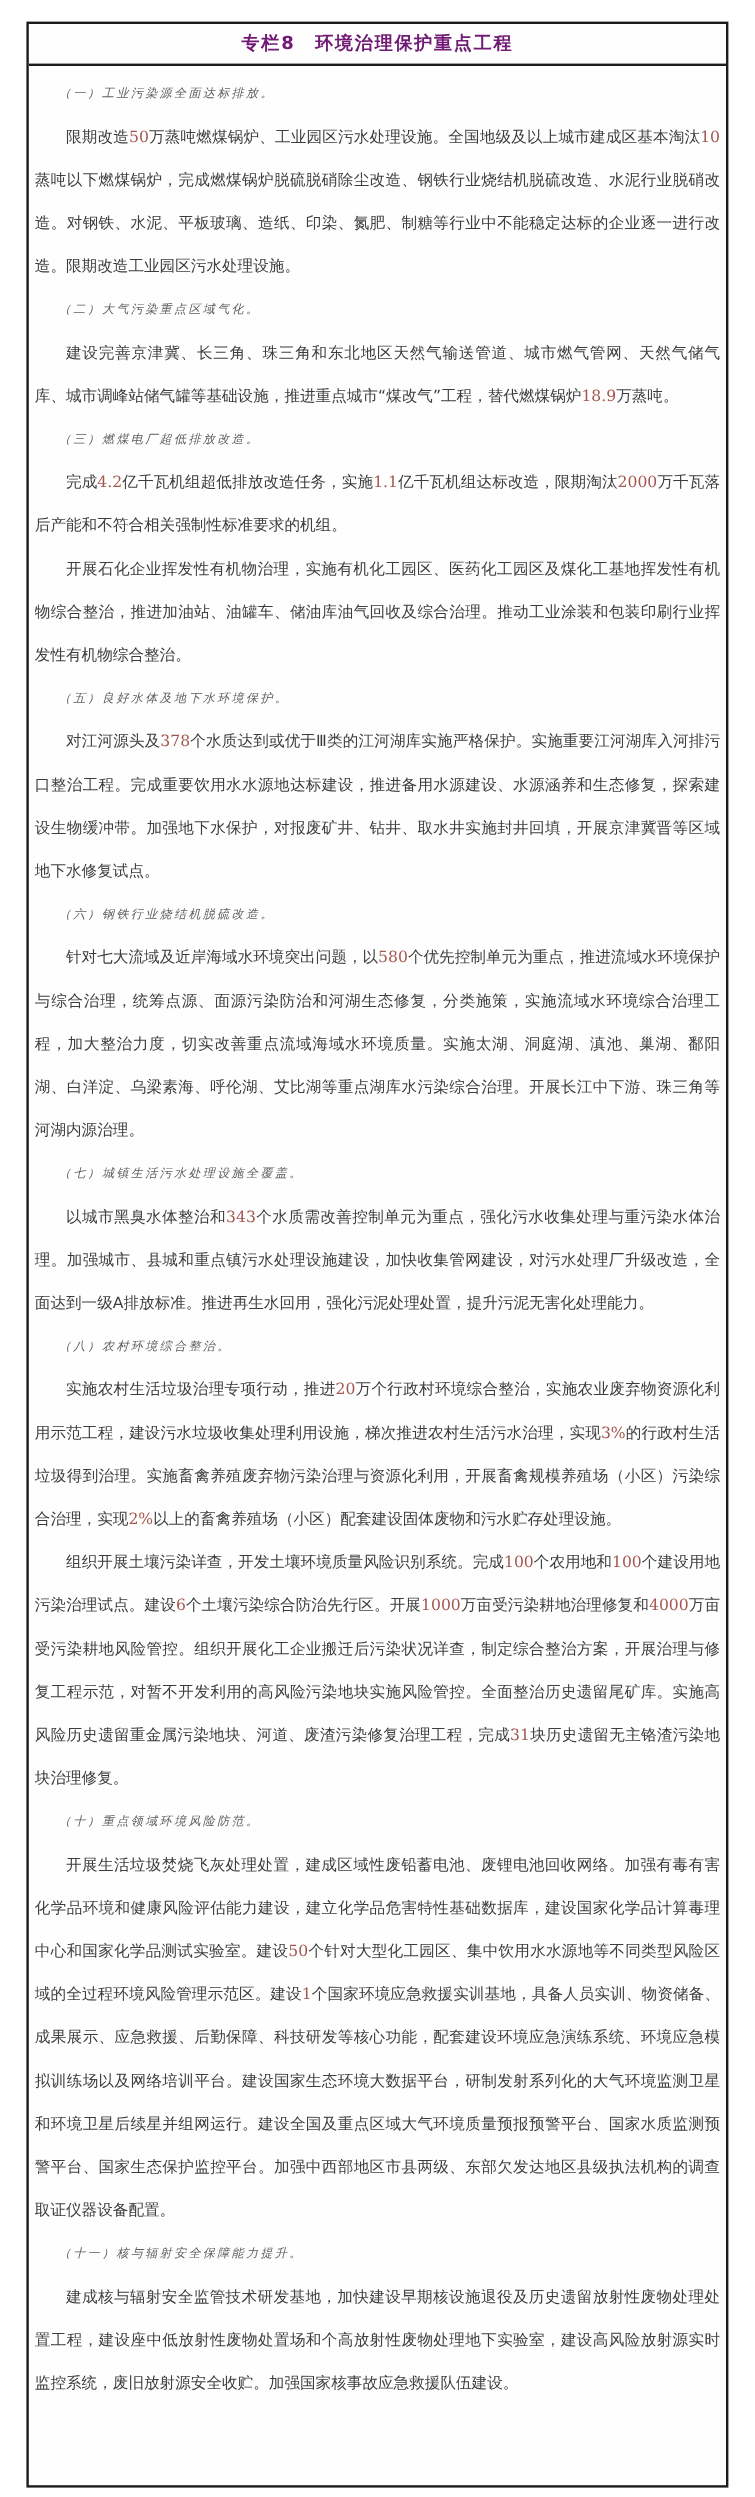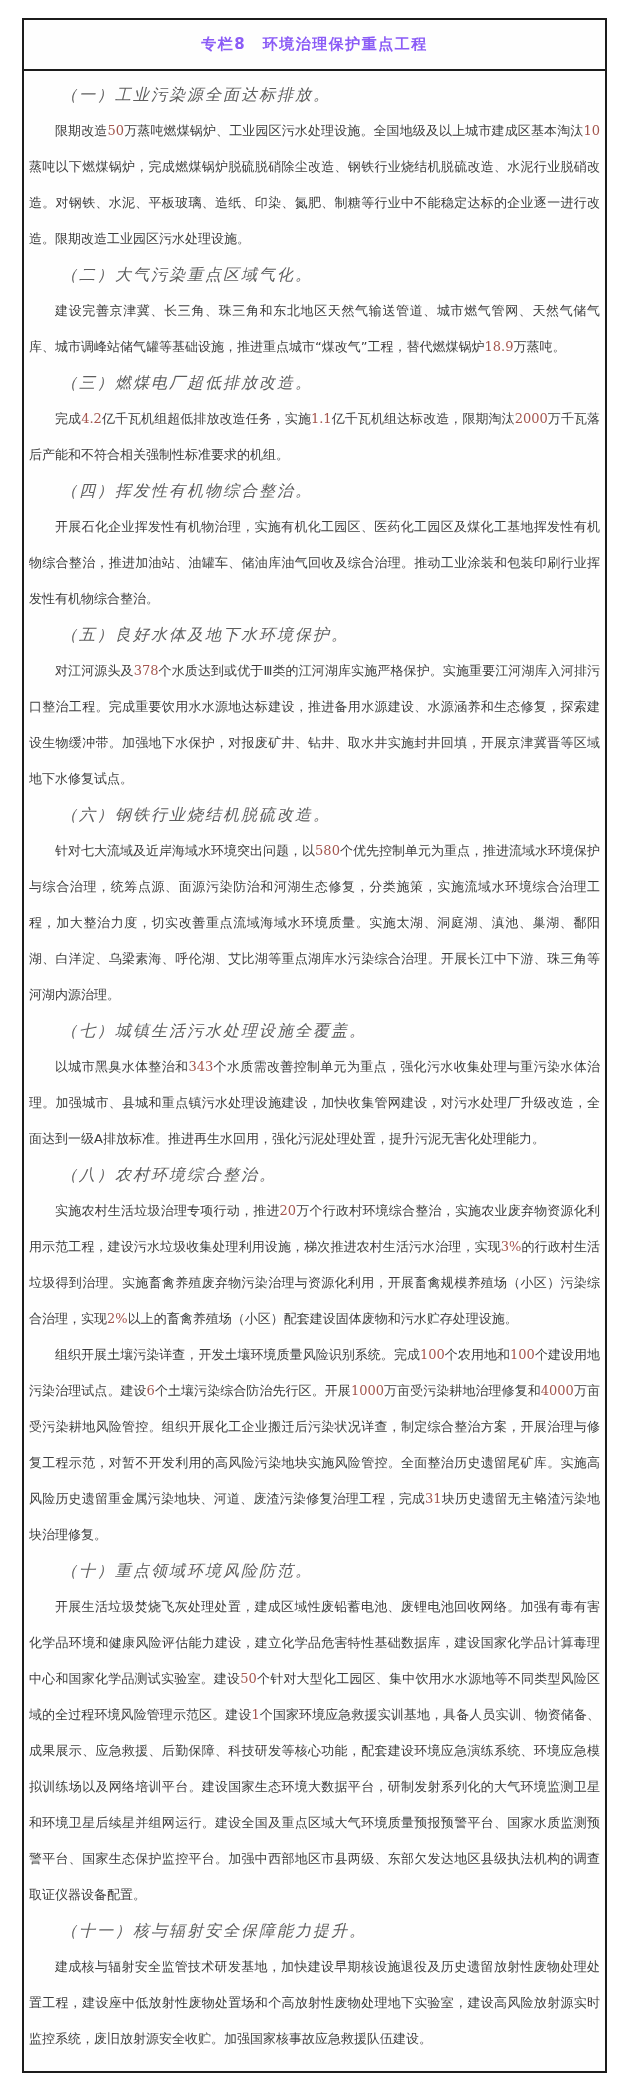--- a/index.html
+++ b/index.html
@@ -18,48 +18,48 @@
     left: 22px;
     top: 18px;
     width: 585px;
     height: 2055px;
     box-sizing: border-box;
     border: 2px solid #1c1c1c;
     background: #fefefe;
     overflow: hidden;
   }
   .title-row {
-    height: 51px;
+    height: 35px;
     box-sizing: border-box;
     border-bottom: 2px solid #1c1c1c;
     display: flex;
     align-items: center;
     justify-content: center;
     font-size: 15px;
     font-weight: bold;
-    color: #8b5cf6;
+    color: #701a75;
     letter-spacing: 1.5px;
   }
   .body-area {
     padding: 6px 5px 0 5px;
   }
   .body-area p {
     margin: 0;
     font-size: 13px;
     line-height: 36px;
     color: #3d3d3d;
     text-align: justify;
     text-indent: 2em;
     word-break: break-all;
   }
   .body-area p.heading {
     font-style: italic;
     color: #5e5e5e;
     letter-spacing: 2px;
-    font-size: 16px;
+    font-size: 10px;
   }
   .num {
     font-family: "DejaVu Serif", "Liberation Serif", serif;
     color: #a3564e;
   }
 </style>
 </head>
 <body>
 
 <div class="doc-box">
@@ -74,21 +74,20 @@
     <p class="heading">（二）大气污染重点区域气化。</p>
     <p class="para">建设完善京津冀、长三角、珠三角和东北地区天然气输送管道、城市燃气管网、天然气储气库、城市调峰站储气罐等基础设施，推进重点城市“煤改气”工程，替代燃煤锅炉<span class="num">18.9</span>万蒸吨。</p>
   </div>
 
   <div class="section">
     <p class="heading">（三）燃煤电厂超低排放改造。</p>
     <p class="para">完成<span class="num">4.2</span>亿千瓦机组超低排放改造任务，实施<span class="num">1.1</span>亿千瓦机组达标改造，限期淘汰<span class="num">2000</span>万千瓦落后产能和不符合相关强制性标准要求的机组。</p>
   </div>
 
   <div class="section">
-    <p class="heading">（四）挥发性有机物综合整治。</p>
     <p class="para">开展石化企业挥发性有机物治理，实施有机化工园区、医药化工园区及煤化工基地挥发性有机物综合整治，推进加油站、油罐车、储油库油气回收及综合治理。推动工业涂装和包装印刷行业挥发性有机物综合整治。</p>
   </div>
 
   <div class="section">
     <p class="heading">（五）良好水体及地下水环境保护。</p>
     <p class="para">对江河源头及<span class="num">378</span>个水质达到或优于Ⅲ类的江河湖库实施严格保护。实施重要江河湖库入河排污口整治工程。完成重要饮用水水源地达标建设，推进备用水源建设、水源涵养和生态修复，探索建设生物缓冲带。加强地下水保护，对报废矿井、钻井、取水井实施封井回填，开展京津冀晋等区域地下水修复试点。</p>
   </div>
 
   <div class="section">
     <p class="heading">（六）钢铁行业烧结机脱硫改造。</p>

